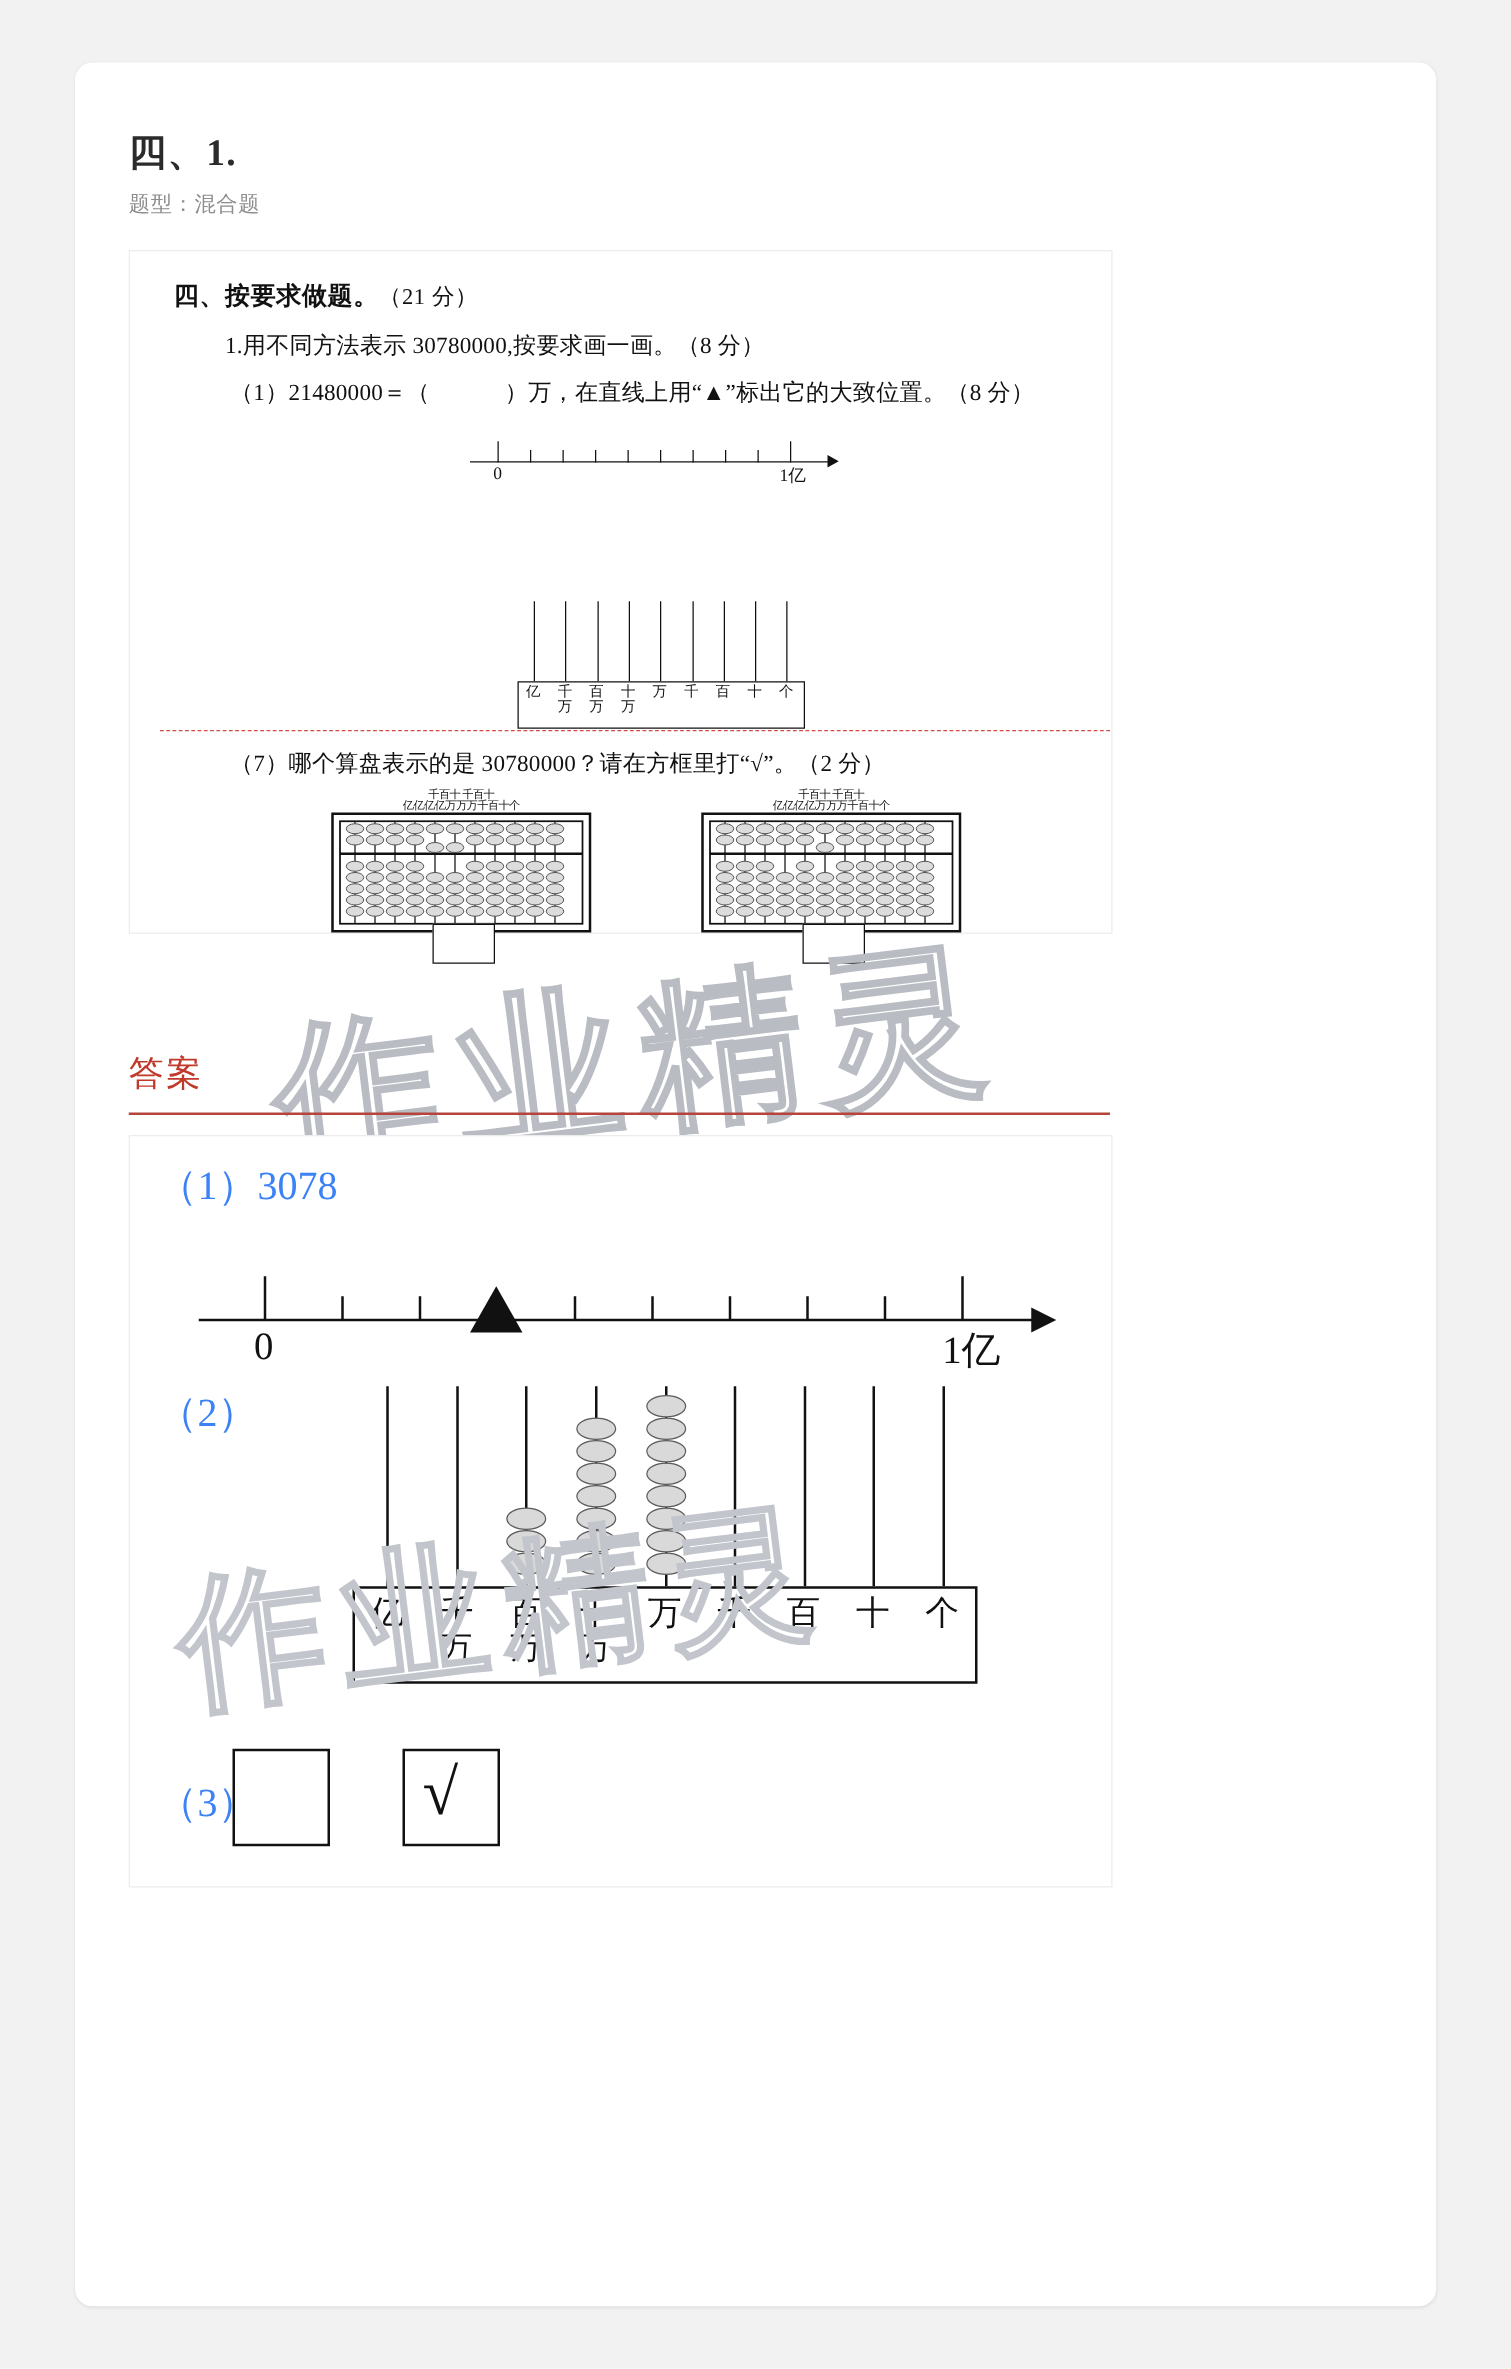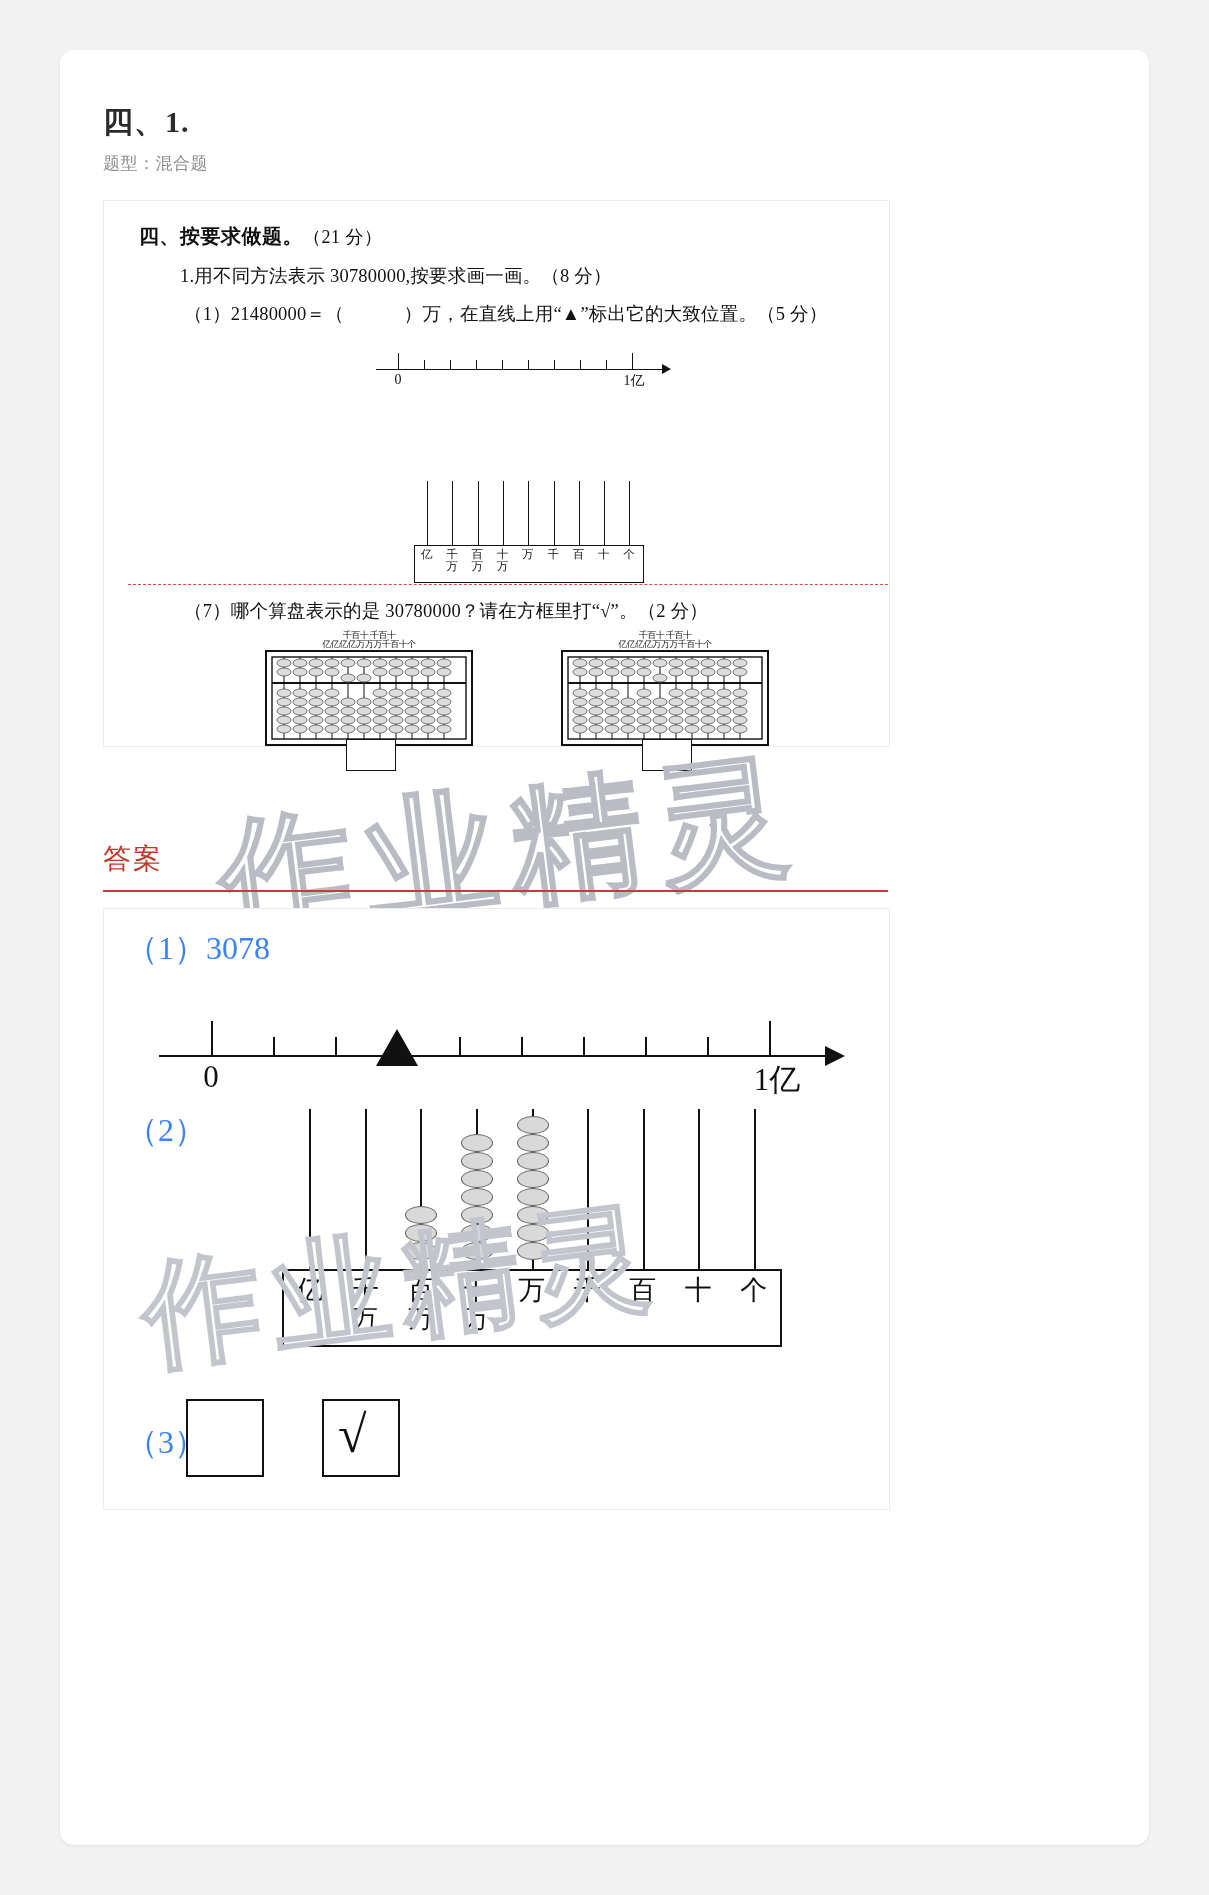--- a/index.html
+++ b/index.html
@@ -142,21 +142,21 @@
   <div class="qcard">
     <div class="qc-inner">
 
       <div class="l1">
         <span>四、按要求做题。</span><span class="pts">（21 分）</span>
       </div>
 
       <div class="l2">1.用不同方法表示 30780000,按要求画一画。（8 分）</div>
 
       <div class="l3">
-        <span>（1）21480000＝（</span><span class="blankparen"></span><span>）万，在直线上用“▲”标出它的大致位置。（5 分）</span>
+        <span>（1）21480000＝（</span><span class="blankparen"></span><span>）万，在直线上用“▲”标出它的大致位置。（8 分）</span>
       </div>
 
       <div class="qline">
         <div class="axis"></div>
         <div class="arr"></div>
         <div class="tk big" style="left:22px;"></div>
         <div class="tk" style="left:48px;"></div>
         <div class="tk" style="left:74px;"></div>
         <div class="tk" style="left:100px;"></div>
         <div class="tk" style="left:126px;"></div>

